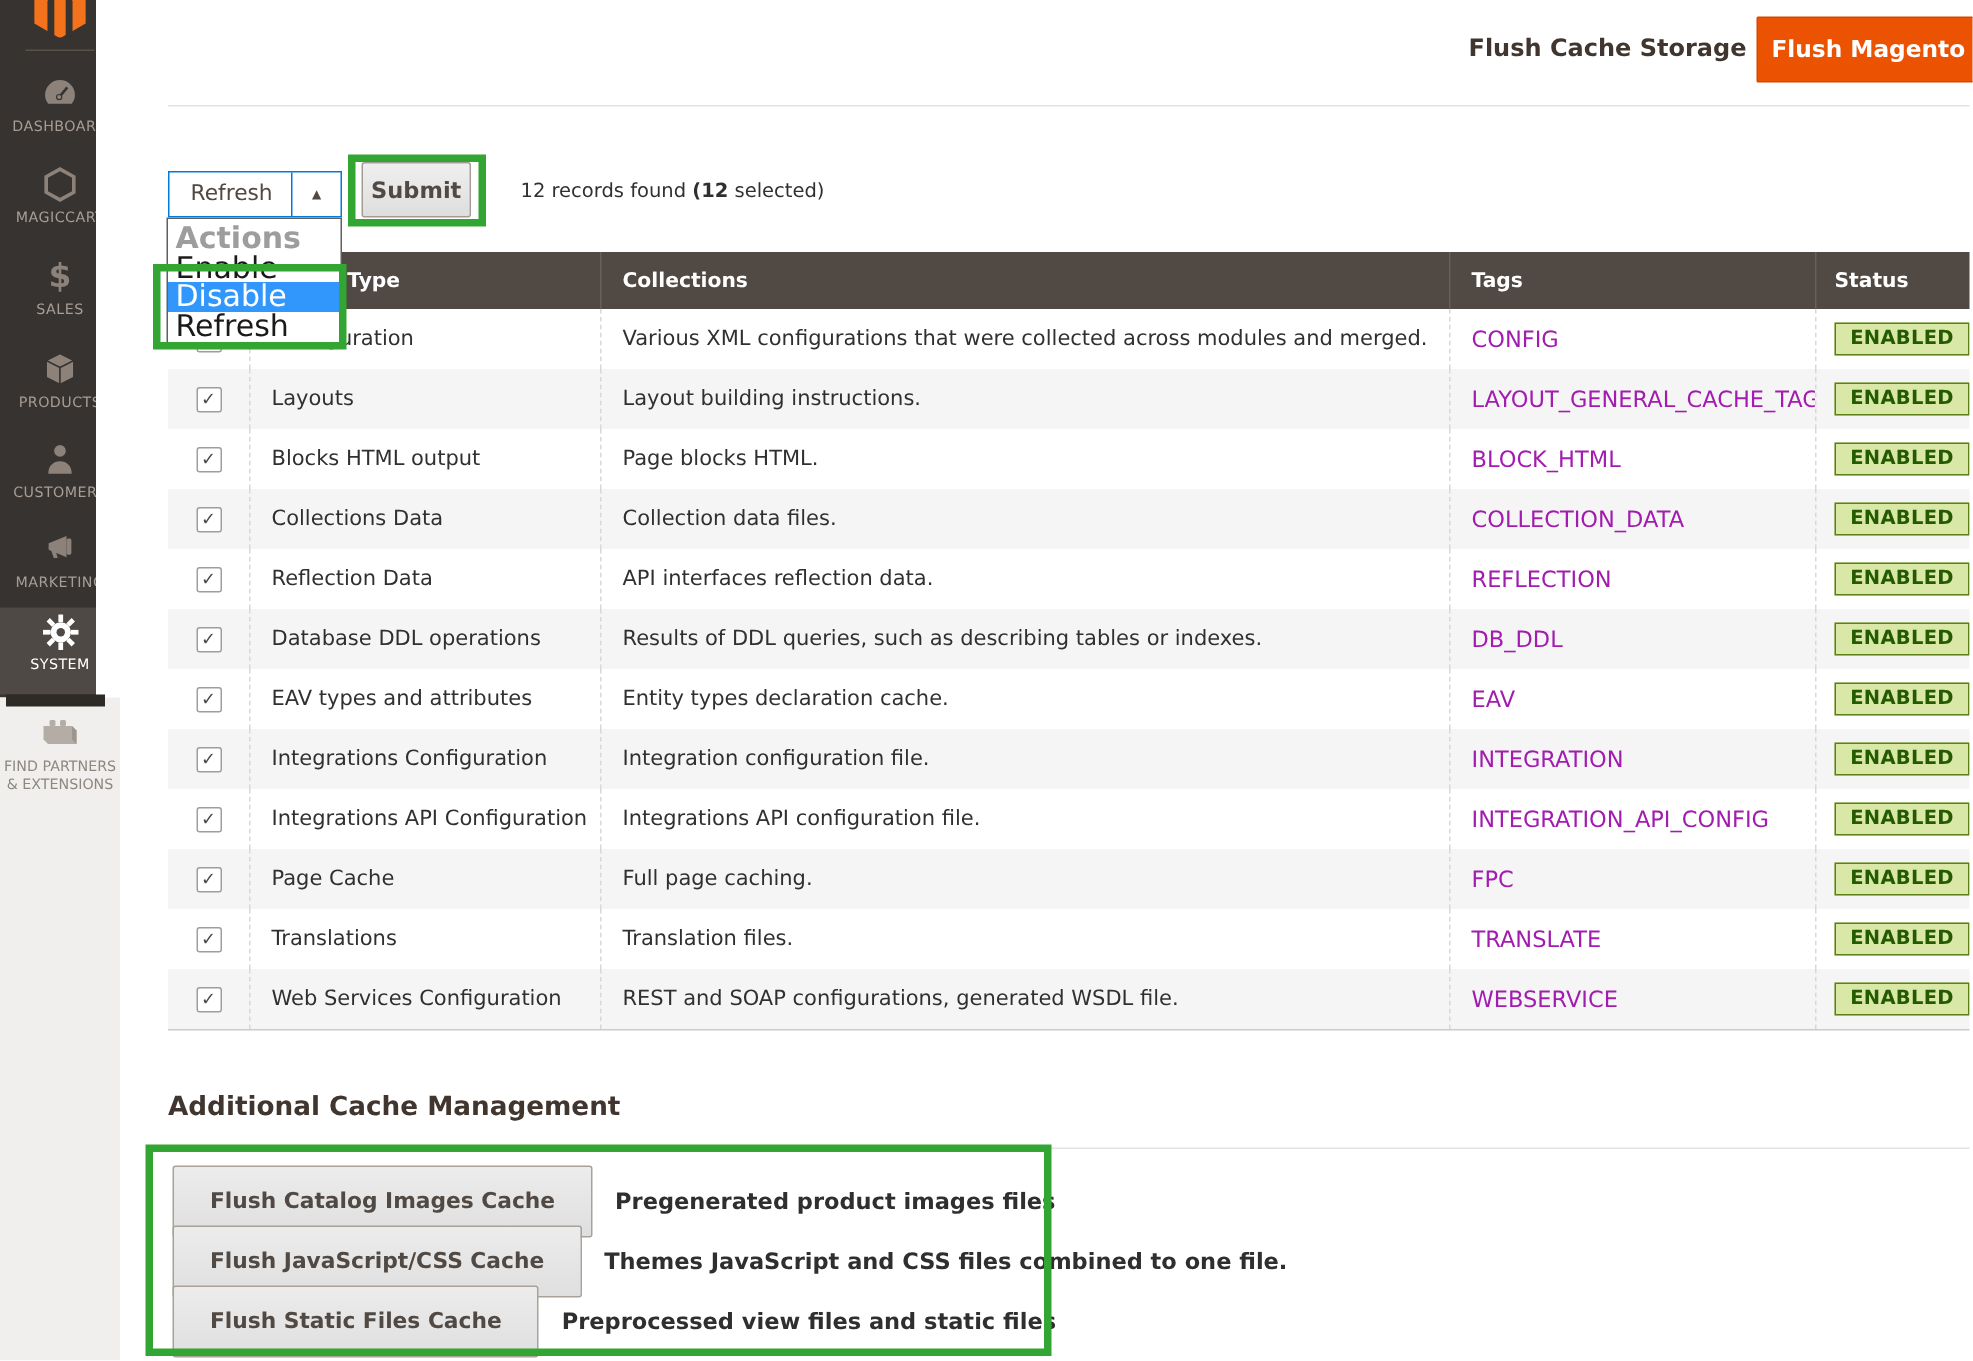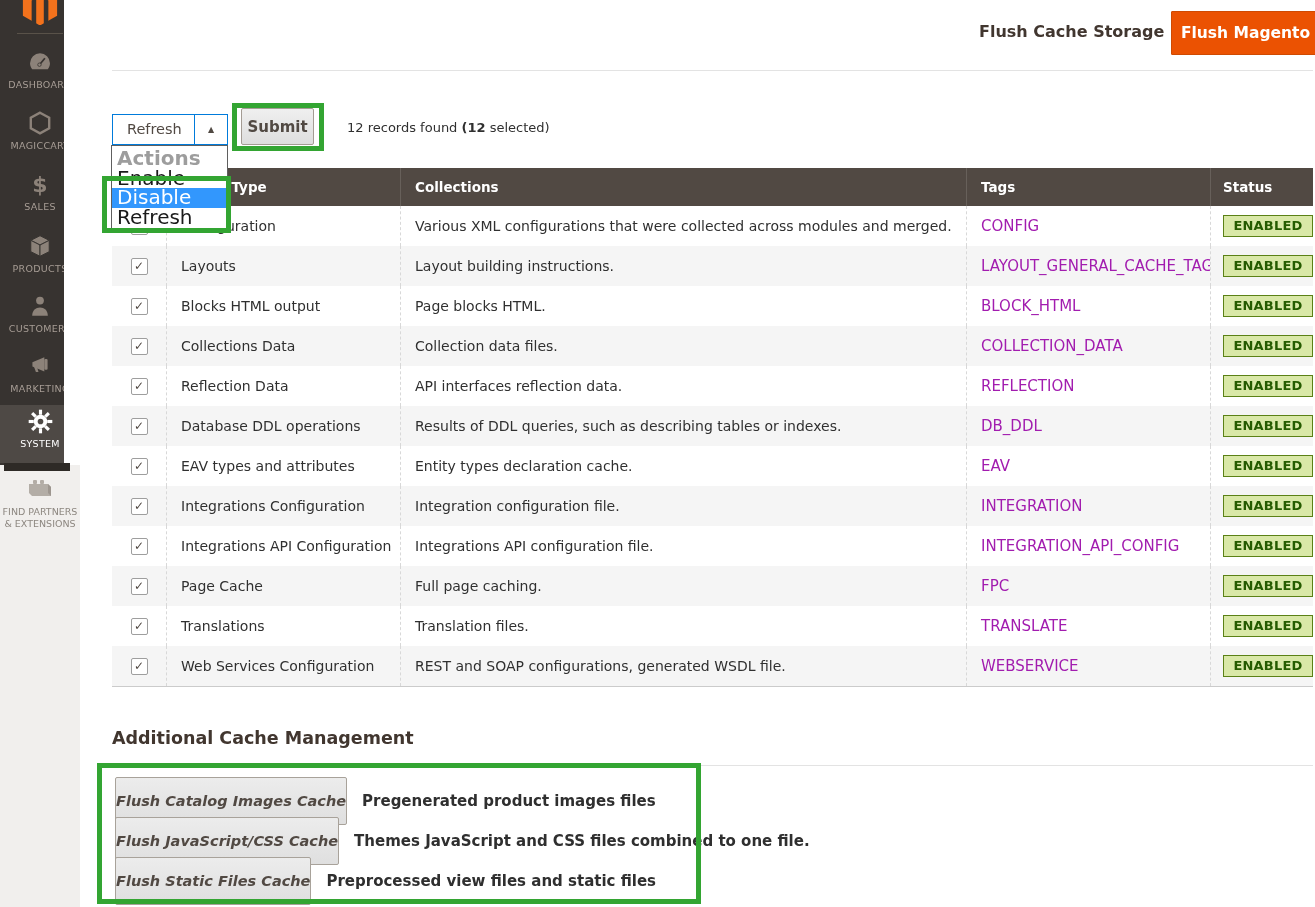--- a/index.html
+++ b/index.html
@@ -66,21 +66,21 @@
   .grid-bottom { height:1px; background:#cbcbcb; }
   .cell-text { font-size:14px; color:#303030; }
   .tags-text { font-size:15px; color:#a21caf; }
   .checkbox { width:17px; height:17px; background:#fff; border:1px solid #9e9e9e; border-radius:2px; font-size:12px; font-weight:bold; color:#514943; text-align:center; line-height:15px; cursor:pointer; }
   .badge { display:inline-block; width:90px; text-align:center; background:#d9e8a7; border:1px solid #5b8116; color:#255b00; font-size:13px; font-weight:bold; padding:2px 0 3px 0; letter-spacing:.2px; }
 
   
   .additional-title { position:absolute; left:112px; top:728px; font-size:17.5px; font-weight:600; color:#41362f; z-index:2; }
   .additional-divider { position:absolute; left:112px; top:765px; width:1201px; height:1px; background:#e3e3e3; z-index:1; }
   .flush-row { position:absolute; left:115px; height:31px; display:flex; align-items:center; z-index:6; }
-  .flush-row .gray-btn { height:48px; background:linear-gradient(180deg,#ececec,#dfdfdf); border:1px solid #a8a29a; border-radius:2px; font-size:14.5px; font-weight:600; color:#514943; padding:0 0; cursor:pointer; font-family:inherit; white-space:nowrap;font-style:italic; }
+  .flush-row .gray-btn { height:48px; background:linear-gradient(180deg,#ececec,#dfdfdf); border:1px solid #a8a29a; border-radius:2px; font-size:14.5px; font-weight:600; color:#514943; padding:0 24px; cursor:pointer; font-family:inherit; white-space:nowrap; }
   .flush-row .flush-desc { margin-left:15px; font-size:15px; font-weight:600; color:#2f2f2f; white-space:nowrap; }
   .fr1 { top:785px; } .fr2 { top:825px; } .fr3 { top:865px; }
 </style>
 </head>
 <body>
 
 <div id="app">
 
   <aside class="sidebar">
     <svg class="logo" viewBox="0 0 100 100">

